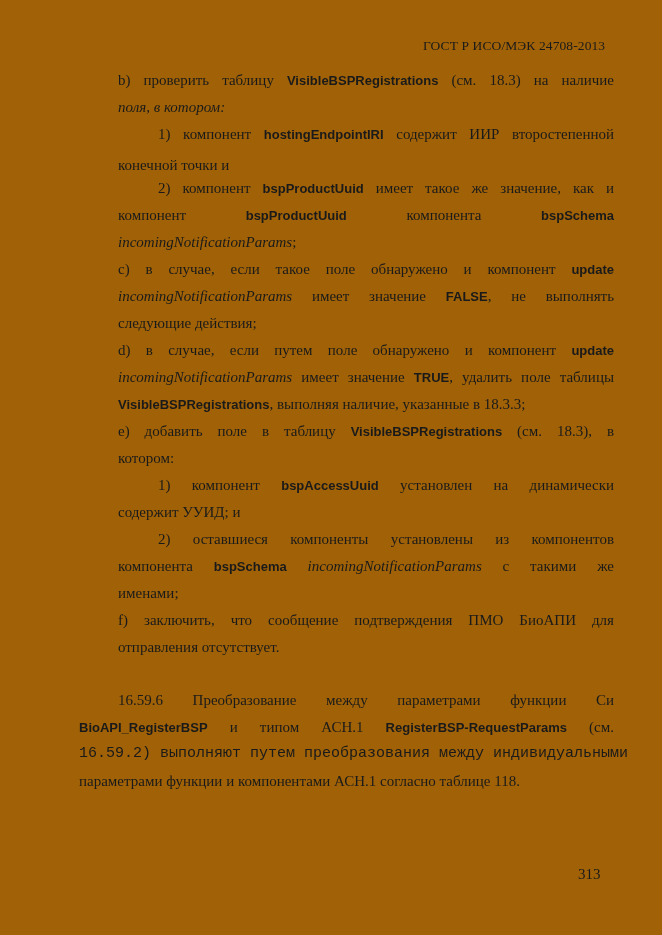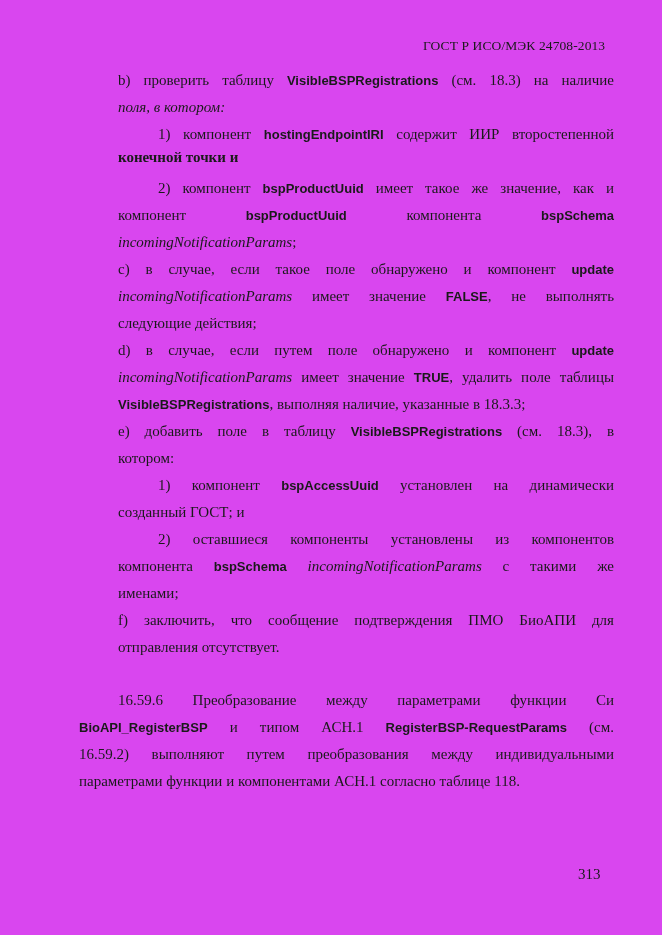--- a/index.html
+++ b/index.html
@@ -1,51 +1,51 @@
 <!DOCTYPE html>
 <html><head>
 <meta charset="utf-8">
 <style>
   html, body { margin: 0; padding: 0; background: #ffffff; }
   body { width: 662px; height: 935px; position: relative; overflow: hidden; color: #1a1a1a; }
-  .page { position: absolute; left: 0; top: 0; width: 662px; height: 935px; background: #d946ef; }
+  .page { position: absolute; left: 0; top: 0; width: 662px; height: 935px; background: #a16207; }
   .hdr { position: absolute; top: 38px; left: 423px; font-family: "Liberation Serif", serif; font-size: 13.5px; letter-spacing: 0.1px; }
   .pnum { position: absolute; top: 866px; left: 578px; font-family: "Liberation Serif", serif; font-size: 15px; }
   .ln { position: absolute; font-family: "Liberation Serif", serif; font-size: 15px; line-height: 18px; white-space: nowrap; text-align: justify; text-align-last: justify; }
   .ln.last { text-align-last: left; }
   .b { font-family: "Liberation Sans", sans-serif; font-weight: bold; font-size: 13px; }
   .i { font-style: italic; }
 </style>
 </head>
 <body>
 
 <div class="page">
   <div class="hdr">ГОСТ Р ИСО/МЭК 24708-2013</div>
   <div id="body">
       <div class="ln" style="left: 118px; top: 71px; width: 496px;"><span>b) проверить таблицу </span><span class="b">VisibleBSPRegistrations</span><span> (см. 18.3) на наличие</span></div>
       <div class="ln last" style="left: 118px; top: 98px; width: 496px; font-style: italic;"><span>поля, в котором:</span></div>
       <div class="ln" style="left: 158px; top: 125px; width: 456px;"><span>1) компонент </span><span class="b">hostingEndpointIRI</span><span> содержит ИИР второстепенной</span></div>
-      <div class="ln last" style="left: 118px; top: 148px; width: 496px; font-weight: bold;"><span>конечной точки и</span></div>
+      <div class="ln last" style="left: 118px; top: 156px; width: 496px;"><span>конечной точки и</span></div>
       <div class="ln" style="left: 158px; top: 179px; width: 456px;"><span>2) компонент </span><span class="b">bspProductUuid</span><span> имеет такое же значение, как и</span></div>
       <div class="ln" style="left: 118px; top: 206px; width: 496px;"><span>компонент </span><span class="b">bspProductUuid</span><span> компонента </span><span class="b">bspSchema</span></div>
       <div class="ln last" style="left: 118px; top: 233px; width: 496px; font-family: Liberation Serif, serif;"><span class="i">incomingNotificationParams</span><span>;</span></div>
       <div class="ln" style="left: 118px; top: 260px; width: 496px;"><span>c) в случае, если такое поле обнаружено и компонент </span><span class="b">update</span></div>
       <div class="ln" style="left: 118px; top: 287px; width: 496px;"><span class="i">incomingNotificationParams</span><span> имеет значение </span><span class="b">FALSE</span><span>, не выполнять</span></div>
       <div class="ln last" style="left: 118px; top: 314px; width: 496px;"><span>следующие действия;</span></div>
       <div class="ln" style="left: 118px; top: 341px; width: 496px;"><span>d) в случае, если путем поле обнаружено и компонент </span><span class="b">update</span></div>
       <div class="ln" style="left: 118px; top: 368px; width: 496px;"><span class="i">incomingNotificationParams</span><span> имеет значение </span><span class="b">TRUE</span><span>, удалить поле таблицы</span></div>
       <div class="ln last" style="left: 118px; top: 395px; width: 496px;"><span class="b">VisibleBSPRegistrations</span><span>, выполняя наличие, указанные в 18.3.3;</span></div>
       <div class="ln" style="left: 118px; top: 422px; width: 496px;"><span>e) добавить поле в таблицу </span><span class="b">VisibleBSPRegistrations</span><span> (см. 18.3), в</span></div>
       <div class="ln last" style="left: 118px; top: 449px; width: 496px;"><span>котором:</span></div>
       <div class="ln" style="left: 158px; top: 476px; width: 456px;"><span>1) компонент </span><span class="b">bspAccessUuid</span><span> установлен на динамически</span></div>
-      <div class="ln last" style="left: 118px; top: 503px; width: 496px;"><span>созданный ГОСТ; и</span></div>
+      <div class="ln last" style="left: 118px; top: 503px; width: 496px;"><span>содержит УУИД; и</span></div>
       <div class="ln" style="left: 158px; top: 530px; width: 456px;"><span>2) оставшиеся компоненты установлены из компонентов</span></div>
       <div class="ln" style="left: 118px; top: 557px; width: 496px;"><span>компонента </span><span class="b">bspSchema</span><span> </span><span class="i">incomingNotificationParams</span><span> с такими же</span></div>
       <div class="ln last" style="left: 118px; top: 584px; width: 496px;"><span>именами;</span></div>
       <div class="ln" style="left: 118px; top: 611px; width: 496px;"><span>f) заключить, что сообщение подтверждения ПМО БиоАПИ для</span></div>
       <div class="ln last" style="left: 118px; top: 638px; width: 496px;"><span>отправления отсутствует.</span></div>
       <div class="ln" style="left: 118px; top: 691px; width: 496px;"><span>16.59.6 Преобразование между параметрами функции Си</span></div>
       <div class="ln" style="left: 79px; top: 718px; width: 535px;"><span class="b">BioAPI_RegisterBSP</span><span> и типом АСН.1 </span><span class="b">RegisterBSP-RequestParams</span><span> (см.</span></div>
-      <div class="ln" style="left: 79px; top: 745px; width: 535px;"><span>16.59.2) выполняют путем преобразования между индивидуальными</span></div>
+      <div class="ln" style="left: 79px; top: 745px; width: 535px; font-family: Liberation Mono, monospace;"><span>16.59.2) выполняют путем преобразования между индивидуальными</span></div>
       <div class="ln last" style="left: 79px; top: 772px; width: 535px;"><span>параметрами функции и компонентами АСН.1 согласно таблице 118.</span></div>
     </div>
   <div class="pnum">313</div>
 </div>
 
 </body></html>

